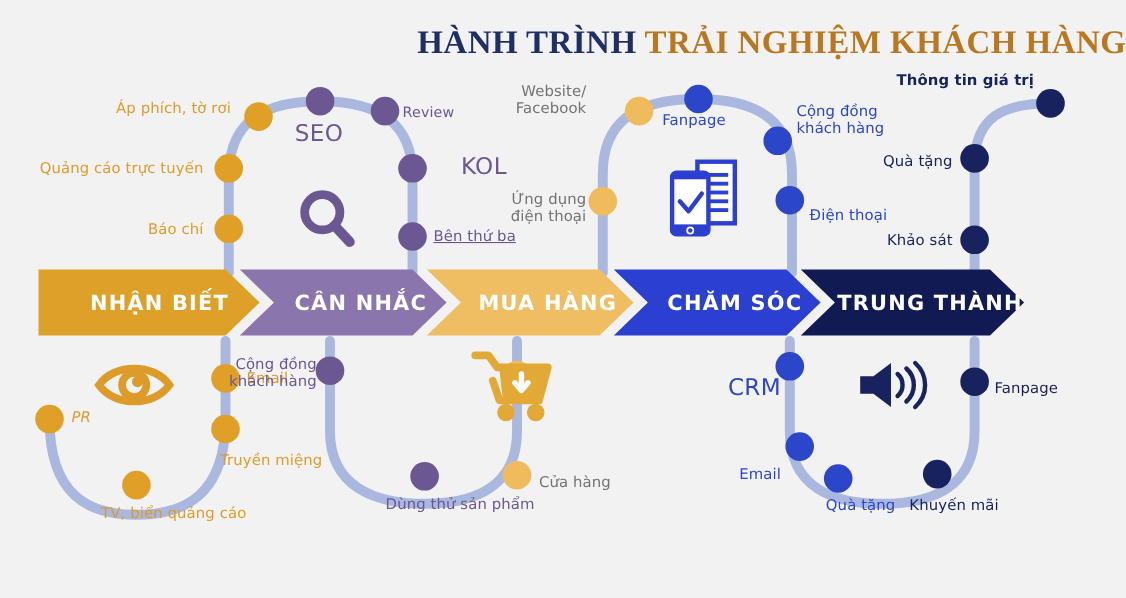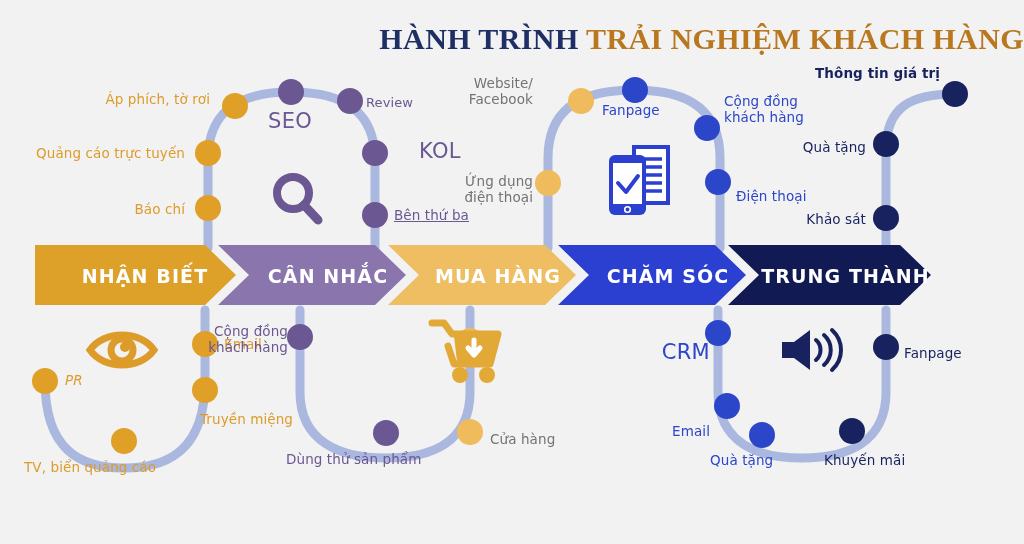--- a/index.html
+++ b/index.html
@@ -47,21 +47,21 @@
     font-size: 21px;
     line-height: 23px;
     letter-spacing: 0.3px;
   }
   .node-label.two {
     white-space: normal;
     width: 92px;
   }
   .lbl-r { text-align: right; }
   .lbl-l { text-align: left; }
-  .lbl-c { text-align: left; }
+  .lbl-c { text-align: right; }
 
   .c-orange  { color: #dd9b2a; }
   .c-orange2 { color: #737373; }
   .c-purple  { color: #6b5792; }
   .c-blue    { color: #2b46c8; }
   .c-navy    { color: #17225e; }
 
   .stage-label {
     position: absolute;
     color: #ffffff;
@@ -213,16 +213,16 @@
   <div class="node-label c-blue lbl-l" style="left:602px; top:103px;">Fanpage</div>
   <div class="node-label two c-blue lbl-l" style="left:724px; top:94px; width:92px;">Cộng đồng khách hàng</div>
   <div class="node-label c-blue lbl-l" style="left:736px; top:189px;">Điện thoại</div>
   <div class="node-label big c-blue lbl-r" style="left:600px; top:341px; width:110px;">CRM</div>
   <div class="node-label c-blue lbl-r" style="left:600px; top:424px; width:110px;">Email</div>
   <div class="node-label c-blue lbl-c" style="left:710px; top:453px; width:104px;">Quà tặng</div>
 
   <div class="node-label c-navy lbl-r" style="left:812px; top:66px; width:128px;font-weight:bold;">Thông tin giá trị</div>
   <div class="node-label c-navy lbl-r" style="left:738px; top:140px; width:128px;">Quà tặng</div>
   <div class="node-label c-navy lbl-r" style="left:738px; top:212px; width:128px;">Khảo sát</div>
-  <div class="node-label c-navy lbl-c" style="left:824px; top:453px; width:108px;">Khuyến mãi</div>
+  <div class="node-label c-navy lbl-c" style="left:800px; top:453px; width:108px;">Khuyến mãi</div>
   <div class="node-label c-navy lbl-l" style="left:904px; top:346px;">Fanpage</div>
 
 </div>
 
 </body></html>

